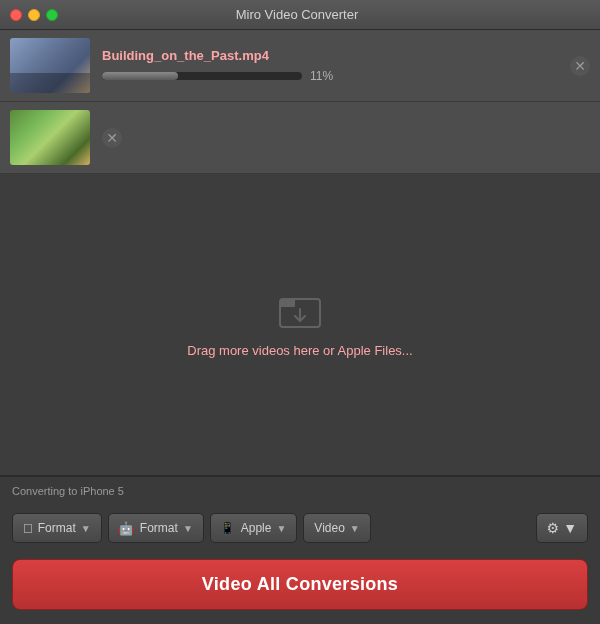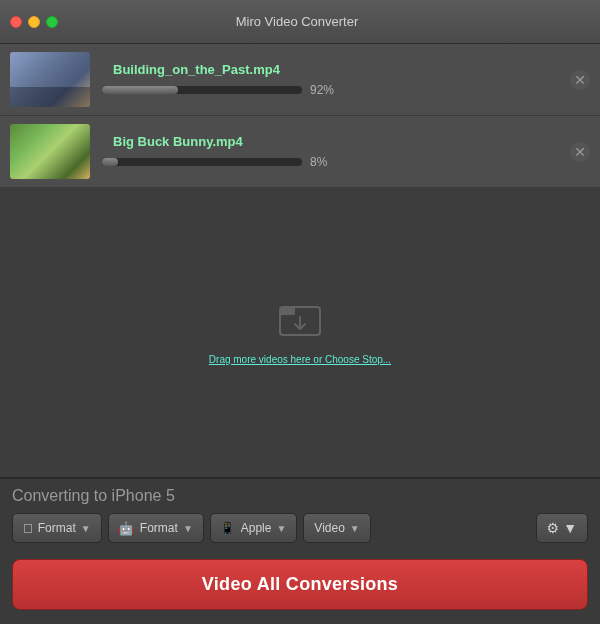--- a/index.html
+++ b/index.html
@@ -10,21 +10,21 @@
       background: #3a3a3a;
       font-family: -apple-system, "Helvetica Neue", Arial, sans-serif;
       overflow: hidden;
       display: flex;
       flex-direction: column;
     }
 
     
     .title-bar {
       background: linear-gradient(to bottom, #5a5a5a, #4a4a4a);
-      height: 44px;
+      height: 30px;
       display: flex;
       align-items: center;
       padding: 0 10px;
       border-bottom: 1px solid #2a2a2a;
       flex-shrink: 0;
     }
     .window-controls {
       display: flex;
       gap: 6px;
       align-items: center;
@@ -96,24 +96,23 @@
     }
 
     .video-info {
       flex: 1;
       display: flex;
       flex-direction: column;
       gap: 6px;
     }
 
     .video-name {
-      color: #86efac;
+      color: #fca5a5;
       font-size: 13px;
       font-weight: 600;
-      margin-left: 11px;
     }
 
     .progress-container {
       display: flex;
       align-items: center;
       gap: 8px;
     }
 
     .progress-bar-bg {
       flex: 1;
@@ -163,37 +162,36 @@
       border-bottom: 1px solid #2a2a2a;
     }
 
     .drop-icon {
       width: 50px;
       height: 40px;
       opacity: 0.5;
     }
 
     .drop-text {
-      color: #5eead4;
-      font-size: 10px;
-      text-decoration: underline;
+      color: #fca5a5;
+      font-size: 13px;
     }
 
     
     .bottom-bar {
       background: #3a3a3a;
       padding: 8px 12px 6px 12px;
       flex-shrink: 0;
       border-top: 1px solid #2a2a2a;
     }
 
     .converting-label {
       color: #999;
-      font-size: 16px;
-      margin-bottom: 8px;
+      font-size: 11px;
+      margin-bottom: 16px;
     }
 
     .device-buttons {
       display: flex;
       gap: 6px;
       align-items: center;
     }
 
     .device-btn {
       background: linear-gradient(to bottom, #5a5a5a, #474747);
@@ -278,53 +276,44 @@
 <div class="video-list">
 
   <div class="video-item">
     <div class="video-thumbnail thumb1"></div>
     <div class="video-info">
       <span class="video-name">Building_on_the_Past.mp4</span>
       <div class="progress-container">
         <div class="progress-bar-bg">
           <div class="progress-bar-fill" style="width:38%"></div>
         </div>
-        <span class="progress-percent">92%</span>
+        <span class="progress-percent">11%</span>
       </div>
     </div>
     <button class="remove-btn">
       <span>✕</span>
     </button>
   </div>
 
   <div class="video-item">
     <div class="video-thumbnail thumb2"></div>
-    <div class="video-info">
-      <span class="video-name">Big Buck Bunny.mp4</span>
-      <div class="progress-container">
-        <div class="progress-bar-bg">
-          <div class="progress-bar-fill" style="width:8%"></div>
-        </div>
-        <span class="progress-percent">8%</span>
-      </div>
-    </div>
     <button class="remove-btn">
       <span>✕</span>
     </button>
   </div>
 </div>
 
 <div class="drop-area">
   <svg class="drop-icon" viewBox="0 0 50 40" fill="none">
     <rect x="5" y="8" width="40" height="28" rx="3" stroke="#888" stroke-width="2" fill="none"></rect>
     <rect x="5" y="8" width="15" height="8" rx="1" fill="#888"></rect>
     <path d="M25 18 L25 30 M20 25 L25 30 L30 25" stroke="#888" stroke-width="2" stroke-linecap="round" stroke-linejoin="round"></path>
   </svg>
   <div>
-    <span class="drop-text">Drag more videos here or </span><a class="drop-text">Choose Stop...</a>
+    <span class="drop-text">Drag more videos here or </span><a class="drop-text">Apple Files...</a>
   </div>
 </div>
 
 <div class="bottom-bar">
   <div class="converting-label">Converting to iPhone 5</div>
   <div class="device-buttons">
     <button class="device-btn">
       <span class="apple-icon"></span>
       <span>Format</span>
       <span class="chevron">▼</span>

